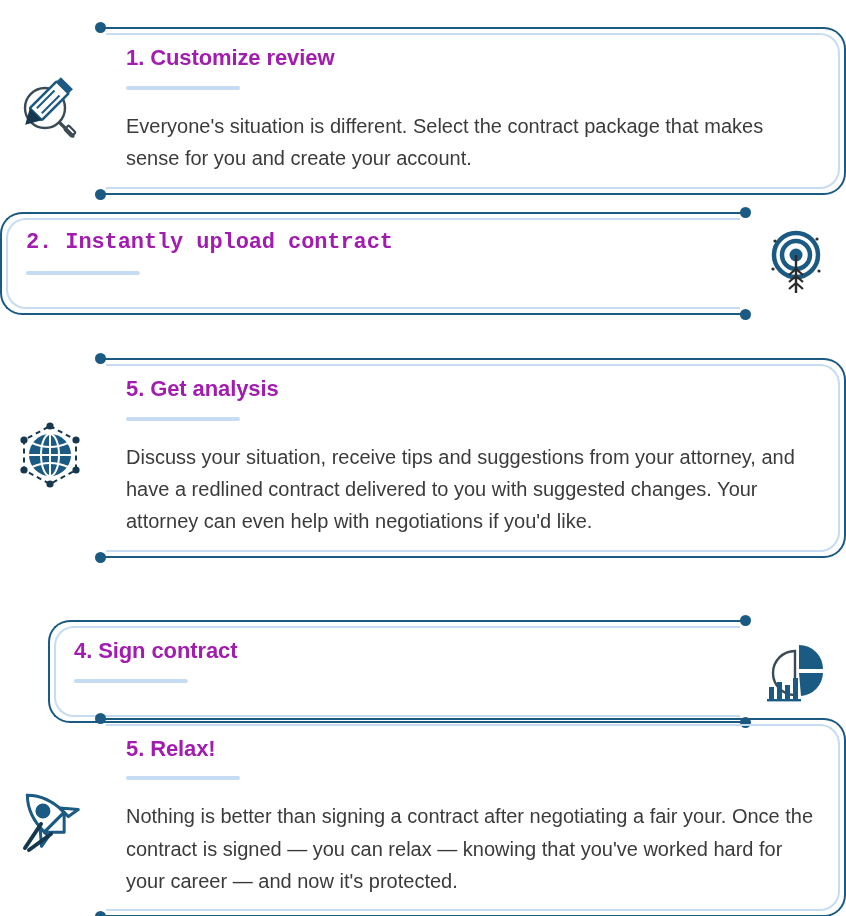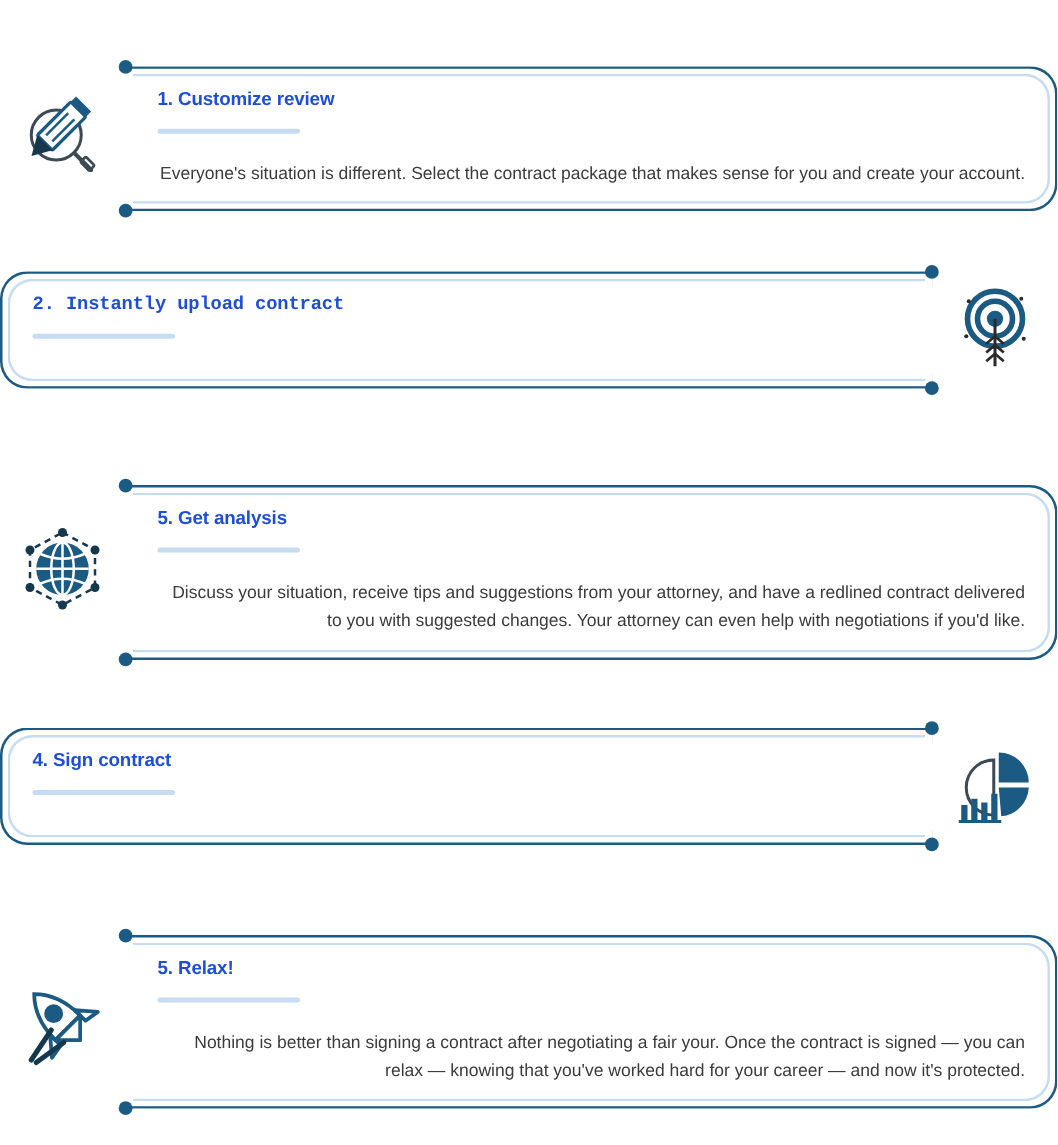--- a/index.html
+++ b/index.html
@@ -89,40 +89,39 @@
     background: #1b5a82;
     pointer-events: none;
   }
   .step.left-icon .cap-dot { left: -5px; }
   .step.right-icon .cap-dot { right: -5px; }
   .cap-dot.top { top: -5px; }
   .cap-dot.bottom { bottom: -5px; }
 
   
   .card-title {
-    font-size: 15px;
+    font-size: 22px;
     font-weight: bold;
-    color: #1d4ed8;
+    color: #a21caf;
     letter-spacing: -0.1px;
     margin: 0 0 14px 0;
     line-height: 1.2;
   }
   .card-divider {
     width: 114px;
     height: 4px;
     background: #c5dcf2;
     border-radius: 2px;
     margin: 0 0 20px 0;
   }
   .card-body {
-    font-size: 14px;
+    font-size: 20px;
     line-height: 1.62;
     color: #3b3b3b;
     margin: 0;
-    text-align: right;
   }
 </style>
 </head>
 <body>
 
 <div class="page">
 
   <div class="step left-icon" style="top:38px; height:146px;">
     <div class="icon-col">
       <span>
@@ -205,21 +204,21 @@
       <div class="card-frame"></div>
       <div class="card-ghost"></div>
       <span class="cap-dot top"></span>
       <span class="cap-dot bottom"></span>
       <h3 class="card-title">5. Get analysis</h3>
       <div class="card-divider"></div>
       <p class="card-body">Discuss your situation, receive tips and suggestions from your attorney, and have a redlined contract delivered to you with suggested changes. Your attorney can even help with negotiations if you'd like.</p>
     </div>
   </div>
 
-  <div class="step right-icon" style="top:572px; height:113px;">
+  <div class="step right-icon" style="top:615px; height:113px;padding-left:48px;">
     <div class="icon-col">
       <span>
         <svg width="70" height="70" viewBox="0 0 70 70">
           <path d="M38 8 A24 24 0 0 1 62 32 L38 32 Z" fill="#1b5a82"></path>
           <path d="M62 36 A24 24 0 0 1 40 59 L38 36 Z" fill="#1b5a82"></path>
           <path d="M34 14 A22 22 0 1 0 34 58 Z" fill="#ffffff" stroke="#3b4a55" stroke-width="2.4"></path>
           <g fill="#1b5a82">
             <rect x="8" y="50" width="5" height="12"></rect>
             <rect x="16" y="45" width="5" height="17"></rect>
             <rect x="24" y="48" width="5" height="14"></rect>

